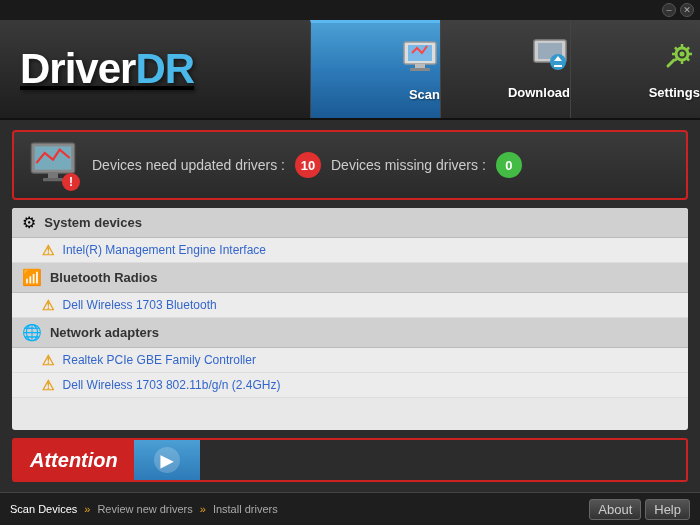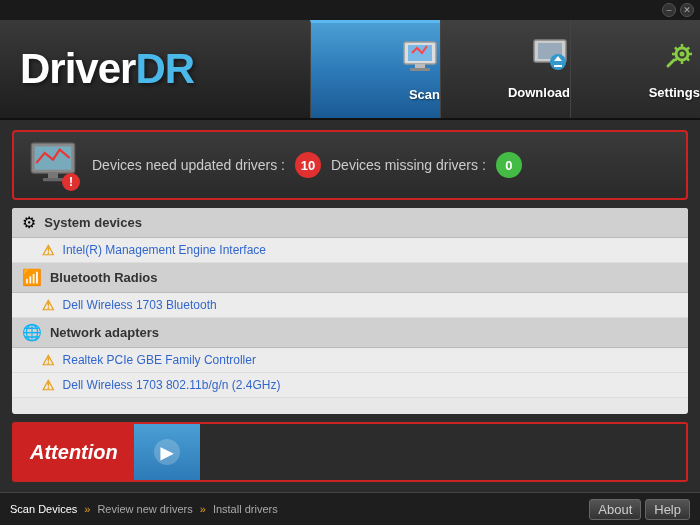--- a/index.html
+++ b/index.html
@@ -51,20 +51,21 @@
       background: linear-gradient(180deg, #3a3a3a 0%, #222 100%);
       height: 100px;
       border-bottom: 2px solid #111;
     }
     .logo-area {
       width: 310px;
       display: flex;
       align-items: center;
       padding-left: 20px;
       background: linear-gradient(180deg, #3a3a3a 0%, #1e1e1e 100%);
+      text-decoration: underline;
     }
     .logo-text {
       font-size: 42px;
       font-weight: 900;
       color: white;
       letter-spacing: -1px;
       text-shadow: 2px 2px 4px rgba(0,0,0,0.5);
     }
     .logo-text .logo-driver {
       color: #ffffff;
@@ -239,21 +240,21 @@
       font-size: 12px;
       color: #3366cc;
       cursor: pointer;
     }
 
     
     .bottom-bar {
       display: flex;
       align-items: stretch;
       margin-top: 8px;
-      height: 60px;
+      height: 44px;
       border: 2px solid #cc2222;
       border-radius: 3px;
       overflow: hidden;
     }
     .attention-label {
       background: #cc2222;
       color: white;
       font-style: italic;
       font-size: 20px;
       font-weight: bold;

